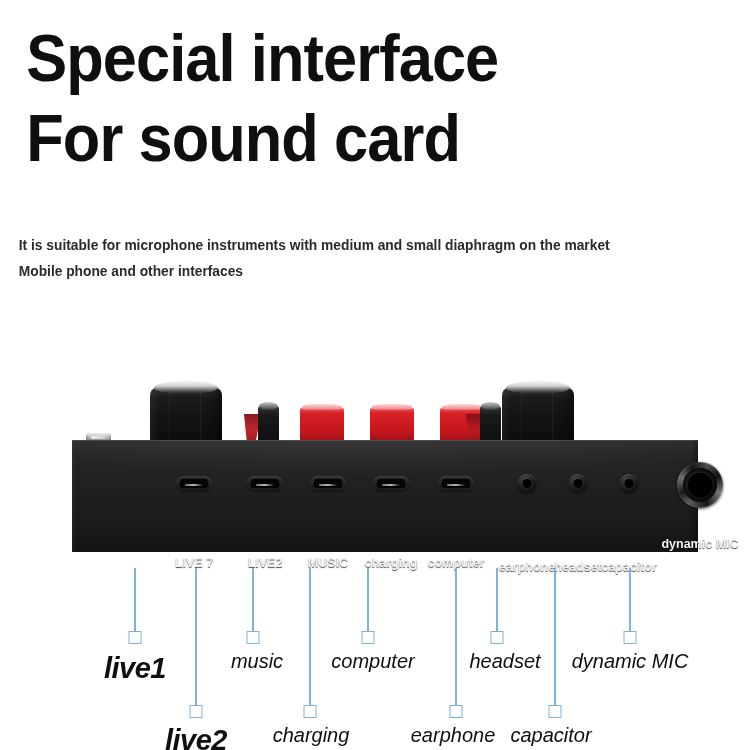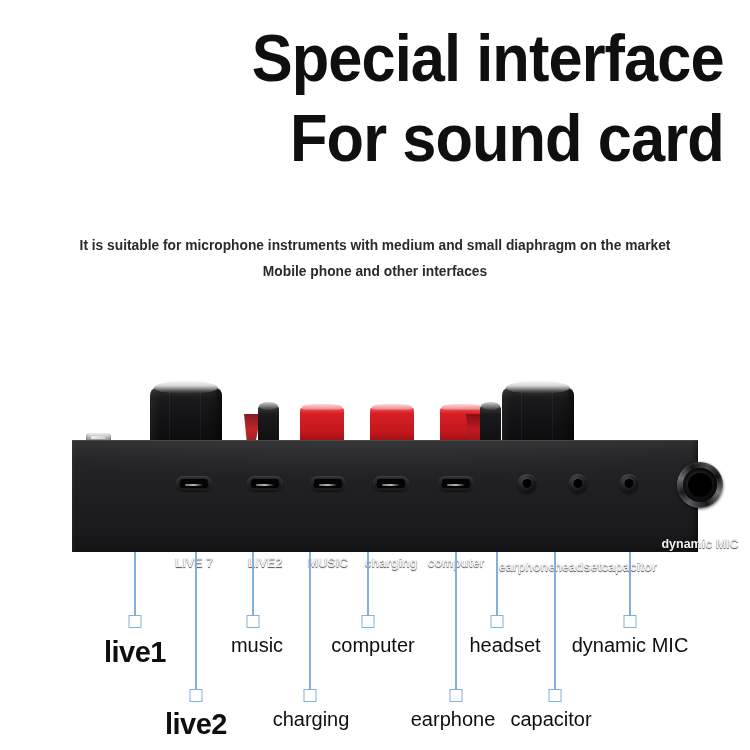--- a/index.html
+++ b/index.html
@@ -14,38 +14,38 @@
     overflow: hidden;
     position: relative;
   }
 
   
   .headline {
     position: absolute;
     left: 0;
     top: 18px;
     width: 750px;
-    text-align: right;
+    text-align: left;
   }
   .headline .line {
     font-family: "Liberation Sans Narrow", "Liberation Sans", sans-serif;
     font-weight: bold;
     font-size: 66px;
     line-height: 80px;
     letter-spacing: -1px;
     color: #100f0f;
     transform: scaleX(0.93);
   }
 
   .subhead {
     position: absolute;
     left: 0;
     top: 232px;
     width: 750px;
-    text-align: center;
+    text-align: left;
   }
   .subhead .sline {
     font-family: "Liberation Sans Narrow", "Liberation Sans", sans-serif;
     font-weight: bold;
     font-size: 14.5px;
     line-height: 26px;
     color: #2a2a2a;
     transform: scaleX(0.95);
   }
 
@@ -296,23 +296,24 @@
     position: absolute;
     inset: 11px;
     border-radius: 50%;
     background: #010102;
     box-shadow: inset 0 2px 5px rgba(0,0,0,1);
   }
 
   
   #callouts {
     position: absolute;
-    left: 0; top: 0;
+    left: 0; top: 16px;
     width: 750px; height: 664px;
     pointer-events: none;
+    font-style: italic;
   }
   .leader {
     position: absolute;
     width: 2px;
     background: #81b0dd;
     transform: translateX(-1px);
   }
   .marker {
     position: absolute;
     width: 11px;

